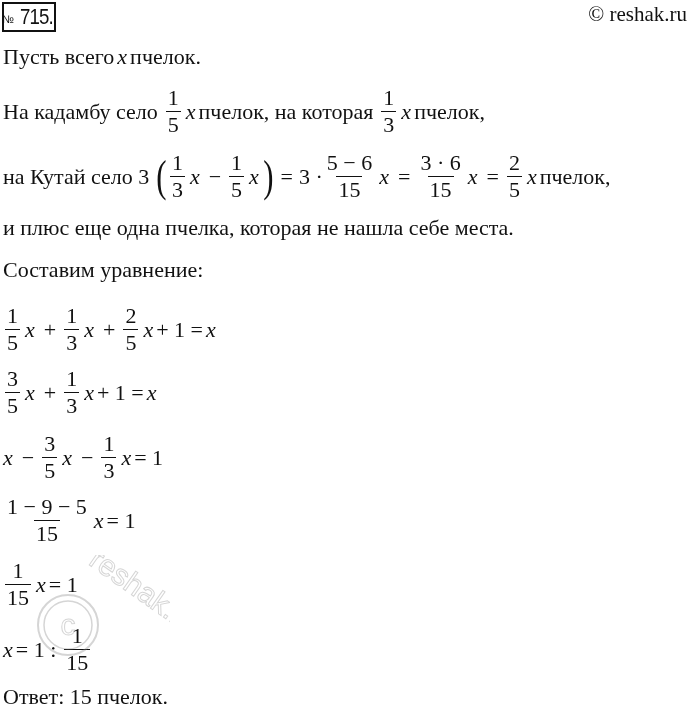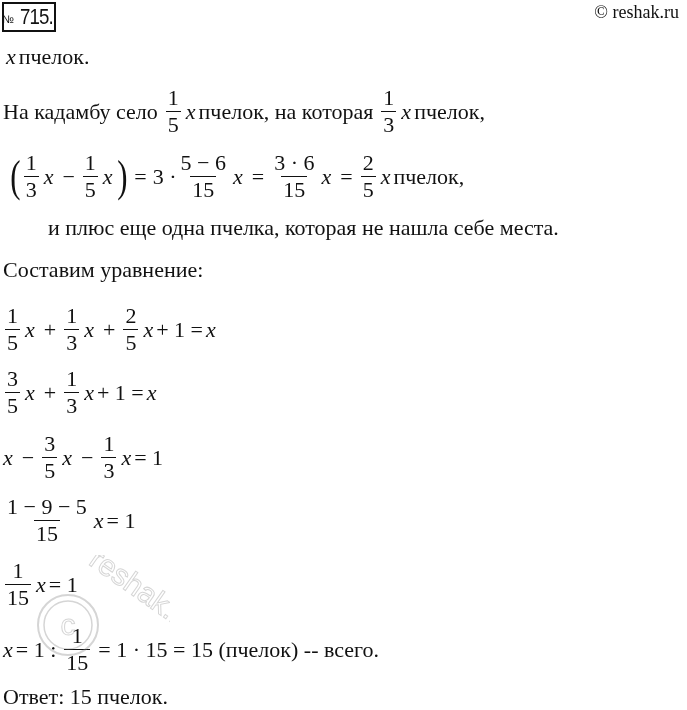--- a/index.html
+++ b/index.html
@@ -10,21 +10,21 @@
   }
   .abs { position: absolute; white-space: nowrap; }
   .num-box {
     left: 2px; top: 2px; width: 54px; height: 30px;
     border: 2px solid #111; box-sizing: border-box;
     font-family: "Liberation Sans", "DejaVu Sans", sans-serif;
     display: flex; align-items: center; justify-content: center;
   }
   .num-sign { font-size: 11px; margin-right: 3px; margin-top: 4px; }
   .num-val { font-size: 22px; letter-spacing: -1px; transform: scaleX(0.85); }
-  .copy { right: 8px; top: 2px; font-size: 18px; }
+  .copy { right: 0; top: 2px; font-size: 21px; }
   .line { left: 3px; display: flex; align-items: center; }
   .x { font-style: italic; margin: 0 3px; }
   .frac {
     display: inline-flex; flex-direction: column; align-items: center;
     vertical-align: middle; margin: 0 2px; line-height: 1;
   }
   .frac .n { padding: 0 2px 2px; }
   .frac .d { border-top: 1.5px solid #111; padding: 2px 2px 0; }
   .op { margin: 0 6px; }
   .paren { font-size: 44px; line-height: 1; transform: scaleX(0.7); display: inline-block; margin: 0 -1px; }
@@ -37,20 +37,21 @@
 </head>
 <body>
 
 <div class="abs num-box">
   <span class="num-sign">№</span>
   <span class="num-val">715.</span>
 </div>
 <div class="abs copy">© reshak.ru</div>
 
 <div class="abs line" style="top:44px;">
+  <span>Пусть всего</span>
   <span class="x">x</span>
   <span>пчелок.</span>
 </div>
 
 <div class="abs line" style="top:87px;">
   <span>На кадамбу село</span>
     <span class="sp"></span>
   <span class="frac">
       <span class="n">1</span>
       <span class="d">5</span>
@@ -60,20 +61,21 @@
     <span class="sp"></span>
   <span class="frac">
       <span class="n">1</span>
       <span class="d">3</span>
     </span>
   <span class="x">x</span>
   <span>пчелок,</span>
 </div>
 
 <div class="abs line" style="top:152px;">
+  <span>на Кутай село 3</span>
     <span class="sp"></span>
   <span class="paren">(</span>
   <span class="frac">
       <span class="n">1</span>
       <span class="d">3</span>
     </span>
   <span class="x">x</span>
   <span class="op">−</span>
   <span class="frac">
       <span class="n">1</span>
@@ -96,21 +98,21 @@
   <span class="x">x</span>
   <span class="op">=</span>
   <span class="frac">
       <span class="n">2</span>
       <span class="d">5</span>
     </span>
   <span class="x">x</span>
   <span>пчелок,</span>
 </div>
 
-<div class="abs line" style="top:215px;margin-left:45px;">и плюс еще одна пчелка, которая не нашла себе места.</div>
+<div class="abs line" style="top:215px;">и плюс еще одна пчелка, которая не нашла себе места.</div>
 
 <div class="abs line" style="top:257px;">Составим уравнение:</div>
 
 <div class="abs line" style="top:305px;">
   <span class="frac">
       <span class="n">1</span>
       <span class="d">5</span>
     </span>
   <span class="x">x</span>
   <span class="op">+</span>
@@ -182,21 +184,20 @@
 
 <div class="abs line" style="top:625px;">
   <span class="x" style="margin-left:0">x</span>
   <span>= 1 :</span>
     <span class="sp"></span>
   <span class="frac">
       <span class="n">1</span>
       <span class="d">15</span>
     </span>
   <span class="sp"></span>
-    <span>= 1 · 15 = 15 (пчелок) -- всего.</span>
 </div>
 
 <div class="abs line" style="top:684px;">Ответ: 15 пчелок.</div>
 
 <svg class="watermark" viewBox="0 0 140 140">
   <circle cx="38" cy="70" r="30" fill="none" stroke="#888" stroke-width="2"></circle>
   <circle cx="38" cy="70" r="24" fill="none" stroke="#888" stroke-width="1.5"></circle>
   <text x="38" y="80" text-anchor="middle" font-size="30" fill="none" stroke="#888" font-family="Liberation Sans, sans-serif">c</text>
   <text x="40" y="16" font-size="30" fill="none" stroke="#888" font-family="Liberation Sans, sans-serif" transform="rotate(35 60 40)">reshak.ru</text>
 </svg>

